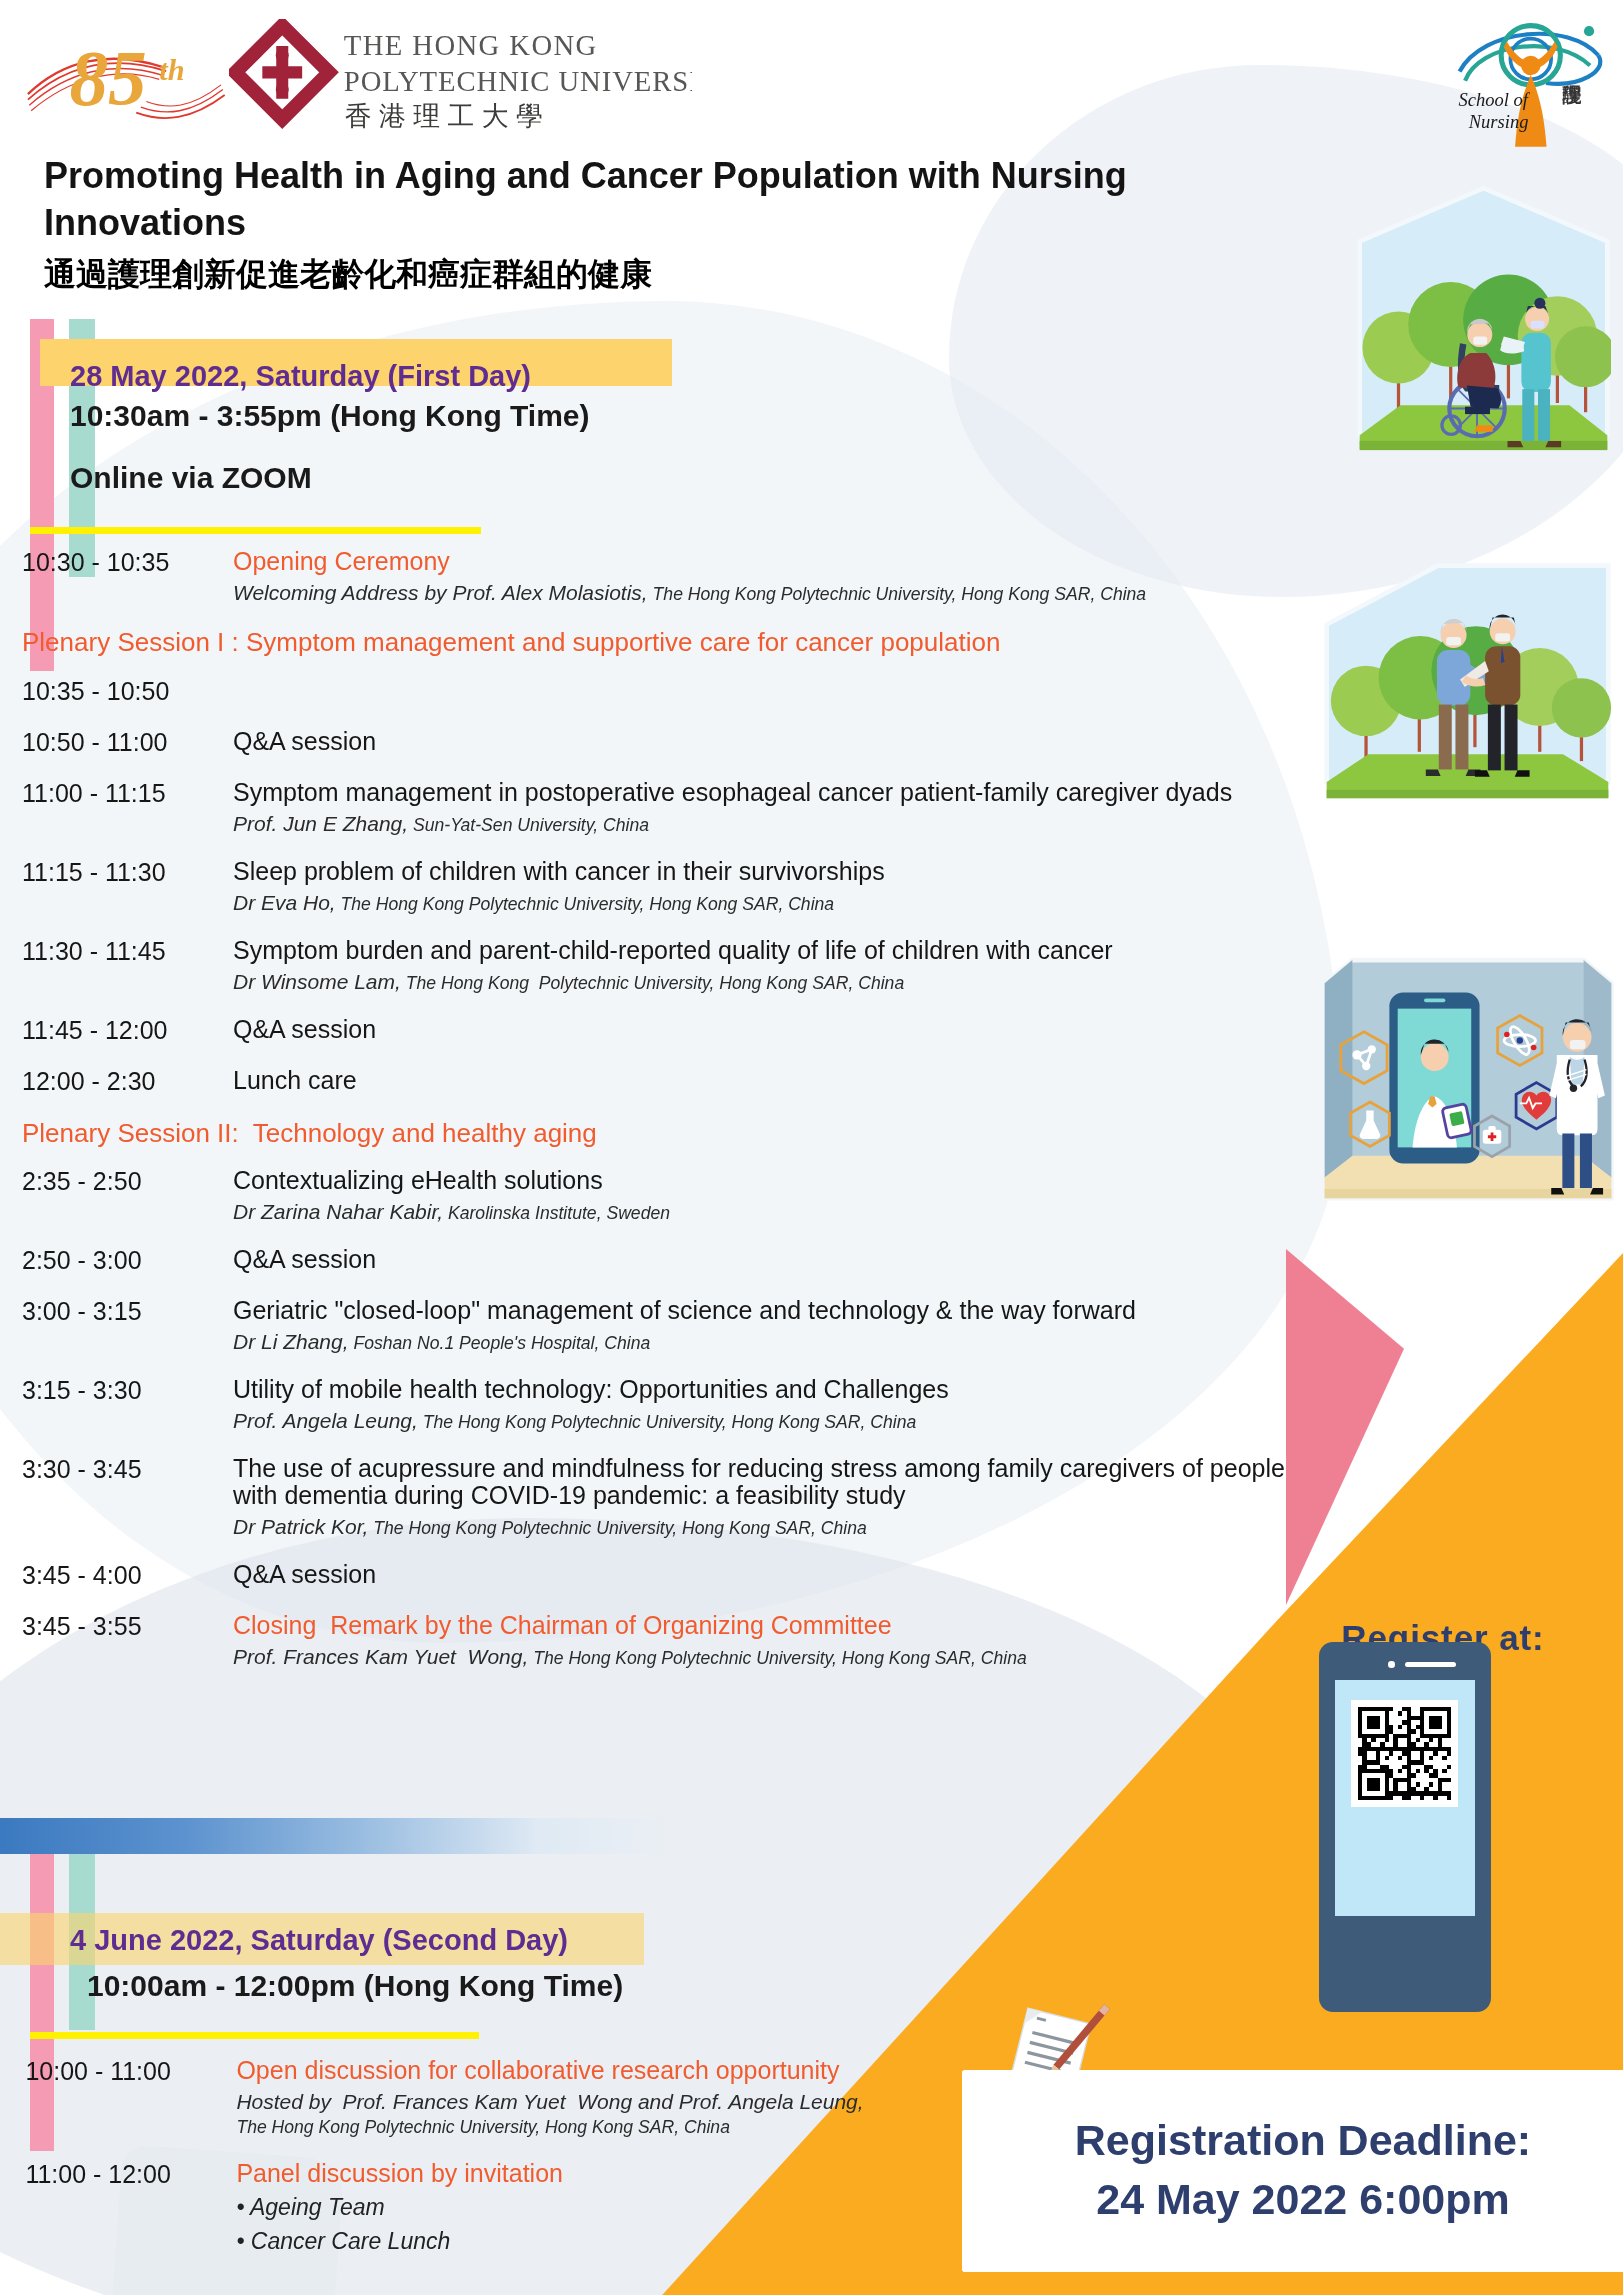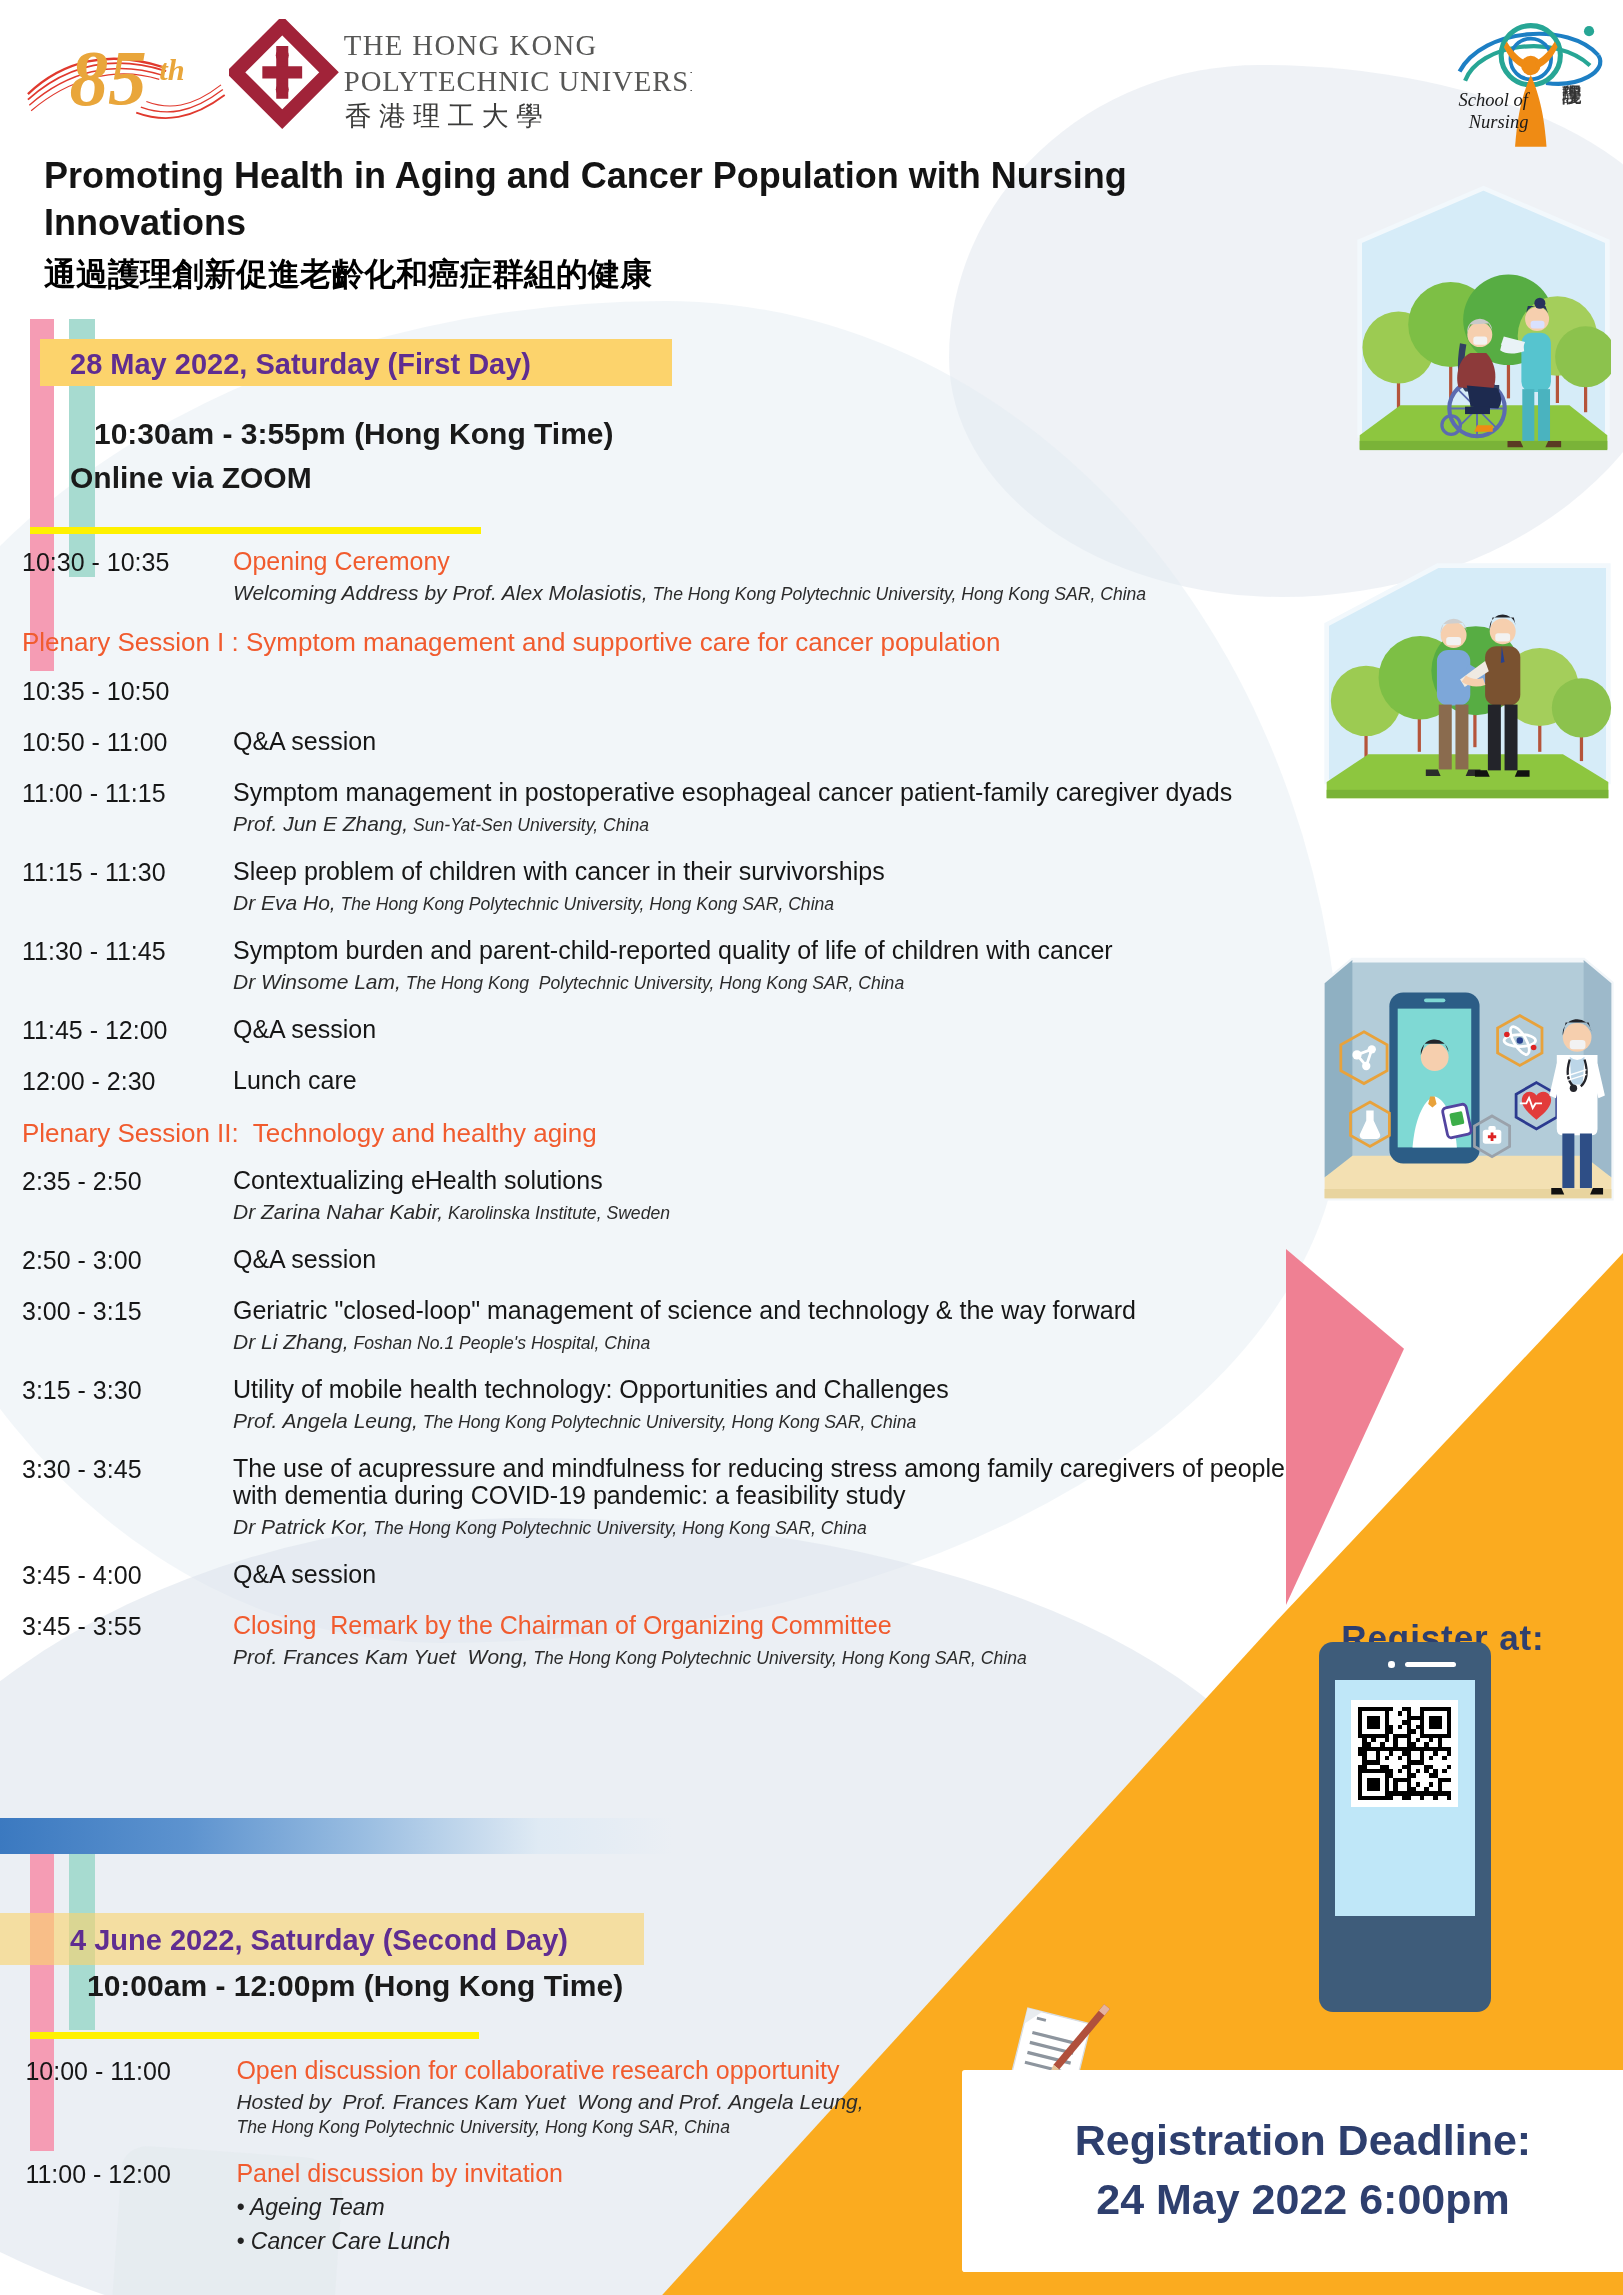--- a/index.html
+++ b/index.html
@@ -44,24 +44,24 @@
   
   #logo-85{position:absolute;left:25.4px;top:25.4px;z-index:5;}
   #logo-polyu{position:absolute;left:229px;top:18.5px;z-index:5;}
   #logo-son{position:absolute;left:1451px;top:9.3px;z-index:5;}
 
   #title-block{position:absolute;left:29px;top:153px;width:1286px;z-index:5;color:#141414;margin-left:15px;}
   #title-block .tl{font-size:36px;font-weight:bold;line-height:1.3;letter-spacing:0;}
   #title-block .tzh{font-size:32px;font-weight:bold;margin-top:6.5px;color:#000;}
 
   .date-line{position:absolute;left:70px;z-index:5;font-weight:bold;color:#5f2d91;font-size:29px;}
-  #day1-date{top:348px;}
+  #day1-date{top:360px;}
   #day2-date{top:1924px;}
   .time-line{position:absolute;left:70px;z-index:5;font-weight:bold;color:#1a1a1a;font-size:30px;}
-  #day1-time{top:417px;margin-left:24px;}
+  #day1-time{top:399px;}
   #day2-time{top:1969px;margin-left:17px;}
   #day1-platform{position:absolute;left:70px;top:461px;z-index:5;font-weight:bold;color:#1a1a1a;font-size:30px;}
 
   
   .schedule{position:absolute;z-index:5;color:#1a1a1a;}
   #schedule1{left:22px;top:548px;width:1300px;}
   #schedule2{left:25.4px;top:2057px;width:925px;}
   .s-row{display:flex;margin-bottom:22px;}
   .s-time{flex:0 0 211px;font-size:25px;color:#161616;}
   .s-content{flex:1;min-width:0;}

